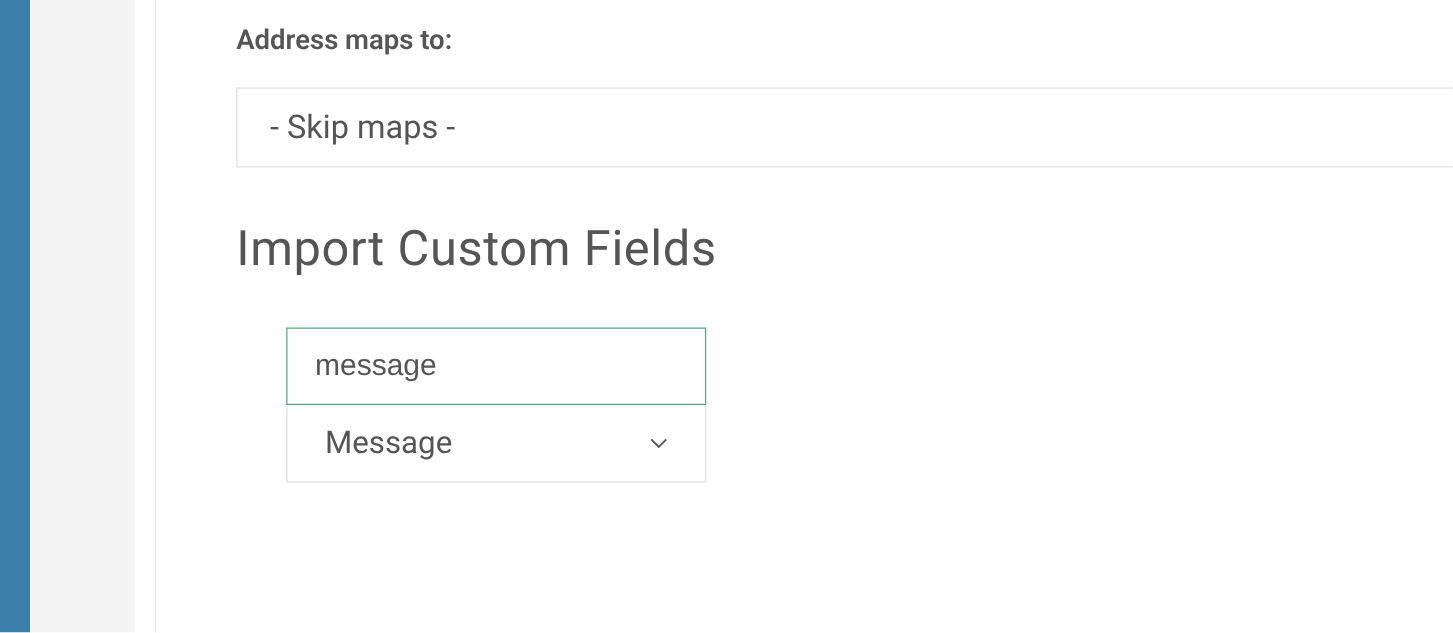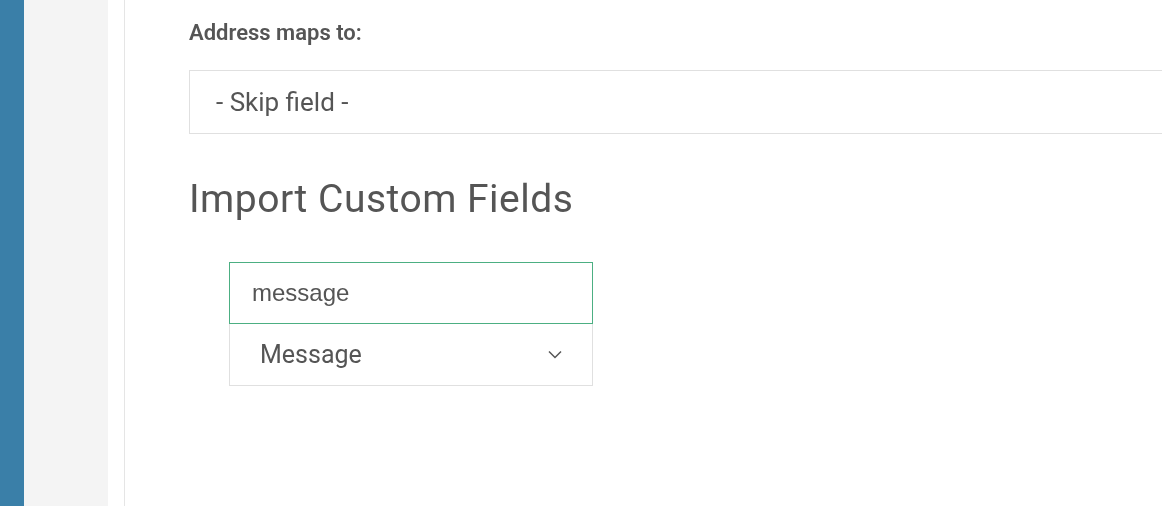--- a/index.html
+++ b/index.html
@@ -58,21 +58,21 @@
     .section-heading {
       font-size: 39px;
       font-weight: 400;
       color: #555555;
       margin-top: 42px;
       margin-bottom: 40px;
       letter-spacing: 0.5px;
     }
     .field-group {
       margin-left: 40px;
-      width: 364px;
+      width: 336px;
     }
     .text-input {
       width: 100%;
       border: 1px solid #4caf82;
       padding: 16px 22px;
       font-size: 24px;
       color: #555555;
       font-weight: 400;
       outline: none;
       background: #ffffff;
@@ -107,21 +107,21 @@
 </head>
 <body>
 
 <div class="blue-strip"></div>
 <div class="gray-strip"></div>
 <div class="divider-line"></div>
 
 <div class="content">
   <div class="field-label">Address maps to:</div>
   <div class="select-wide">
-    <span>- Skip field -</span>
+    <span>- Skip maps -</span>
   </div>
 
   <h2 class="section-heading">Import Custom Fields</h2>
 
   <div class="field-group">
     <input type="text" class="text-input" value="message" style="">
     <div class="select-narrow">
       <span>Message</span>
       <span class="chevron">
         <svg viewBox="0 0 14 9" fill="none" stroke="#555555" stroke-width="1.5">

